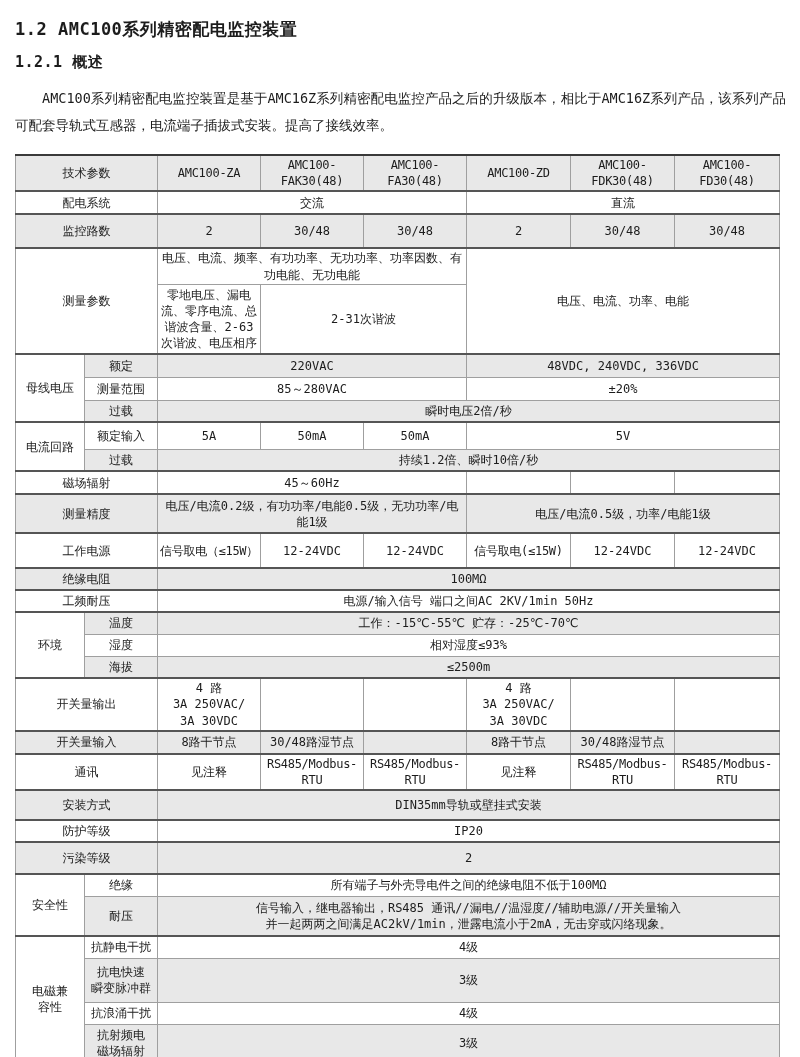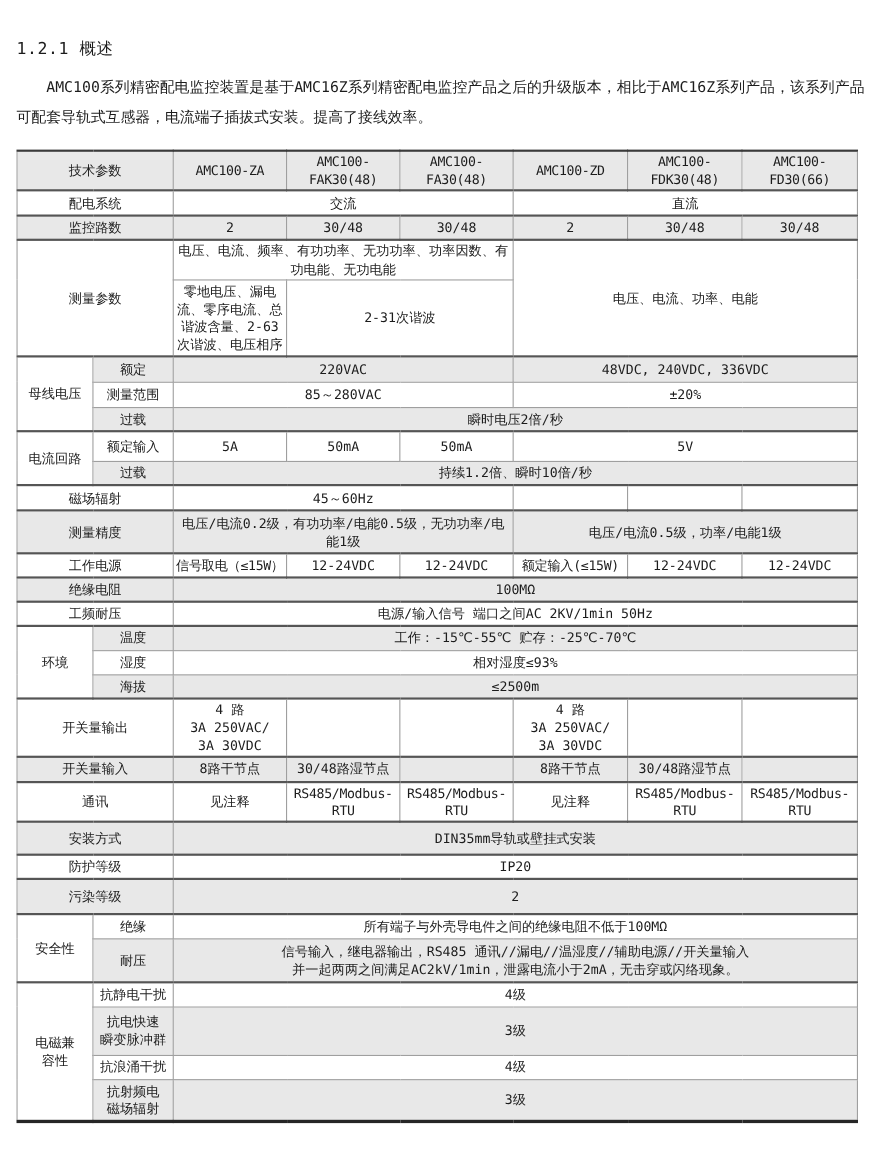--- a/index.html
+++ b/index.html
@@ -3,21 +3,21 @@
 <meta charset="utf-8">
 <style>
   html,body{margin:0;padding:0;}
   body{
     width:800px;height:1057px;background:#ffffff;color:#1c1c1c;
     font-family:"DejaVu Sans Mono","DejaVu Sans","Liberation Sans",sans-serif;
     overflow:hidden;
   }
   .page{padding:10px 14px 0 15px;}
   .h1{font-size:17px;font-weight:bold;margin:8px 0 0 0;letter-spacing:0.5px;}
-  .h2{font-size:15px;font-weight:normal;margin:25px 0 0 0;letter-spacing:0.5px;}
+  .h2{font-size:15px;font-weight:bold;margin:12px 0 0 0;letter-spacing:0.5px;}
   .para{font-size:13.5px;line-height:27px;margin:13px 0 0 0;text-indent:2em;text-align:justify;}
   table.specs{
     border-collapse:collapse;table-layout:fixed;width:764px;margin-top:15px;
     border-top:2px solid #3a3a3a;border-bottom:3px solid #262626;
   }
   table.specs td{
     border:1px solid #9f9f9f;text-align:center;vertical-align:middle;
     font-size:12px;line-height:1.35;padding:1px 2px;background:#ffffff;
     overflow:hidden;
   }
@@ -29,20 +29,21 @@
   td.model{font-size:10.5px;letter-spacing:-0.3px;}
   td.small{font-size:10.5px;letter-spacing:-0.3px;}
   td.ps{font-size:11px;letter-spacing:-0.3px;}
   .wline{display:block;}
 </style>
 </head>
 <body>
 
 <div class="page">
 
+  <div class="h1">1.2 AMC100系列精密配电监控装置</div>
   <div class="h2">1.2.1 概述</div>
   <p class="para">AMC100系列精密配电监控装置是基于AMC16Z系列精密配电监控产品之后的升级版本，相比于AMC16Z系列产品，该系列产品可配套导轨式互感器，电流端子插拔式安装。提高了接线效率。</p>
 
   <table class="specs">
     <colgroup>
       <col style="width:69px">
         <col style="width:73px">
       <col style="width:103px">
         <col style="width:103px">
         <col style="width:103px">
@@ -52,30 +53,30 @@
     </colgroup>
 
     <tbody>
         <tr class="g" style="height:27px">
       <td colspan="2">技术参数</td>
       <td class="model">AMC100-ZA</td>
       <td class="model">AMC100-FAK30(48)</td>
       <td class="model">AMC100-FA30(48)</td>
       <td class="model">AMC100-ZD</td>
       <td class="model">AMC100-FDK30(48)</td>
-      <td class="model">AMC100-FD30(66)</td>
+      <td class="model">AMC100-FD30(48)</td>
     </tr>
 
     <tr class="sec" style="height:23px">
       <td colspan="2">配电系统</td>
       <td colspan="3">交流</td>
       <td colspan="3">直流</td>
     </tr>
 
-    <tr class="sec g" style="height:22px">
+    <tr class="sec g" style="height:34px">
       <td colspan="2">监控路数</td>
       <td>2</td>
       <td>30/48</td>
       <td>30/48</td>
       <td>2</td>
       <td>30/48</td>
       <td>30/48</td>
     </tr>
 
     <tr class="sec" style="height:34px">
@@ -124,26 +125,26 @@
       <td></td>
       <td></td>
     </tr>
 
     <tr class="sec g" style="height:39px">
       <td colspan="2">测量精度</td>
       <td colspan="3">电压/电流0.2级，有功功率/电能0.5级，无功功率/电能1级</td>
       <td colspan="3">电压/电流0.5级，功率/电能1级</td>
     </tr>
 
-    <tr class="sec" style="height:22px">
+    <tr class="sec" style="height:35px">
       <td colspan="2">工作电源</td>
       <td class="ps">信号取电（≤15W）</td>
       <td>12-24VDC</td>
       <td>12-24VDC</td>
-      <td class="ps">额定输入(≤15W)</td>
+      <td class="ps">信号取电(≤15W)</td>
       <td>12-24VDC</td>
       <td>12-24VDC</td>
     </tr>
 
     <tr class="sec g" style="height:22px">
       <td colspan="2">绝缘电阻</td>
       <td colspan="6">100MΩ</td>
     </tr>
 
     <tr class="sec" style="height:22px">

